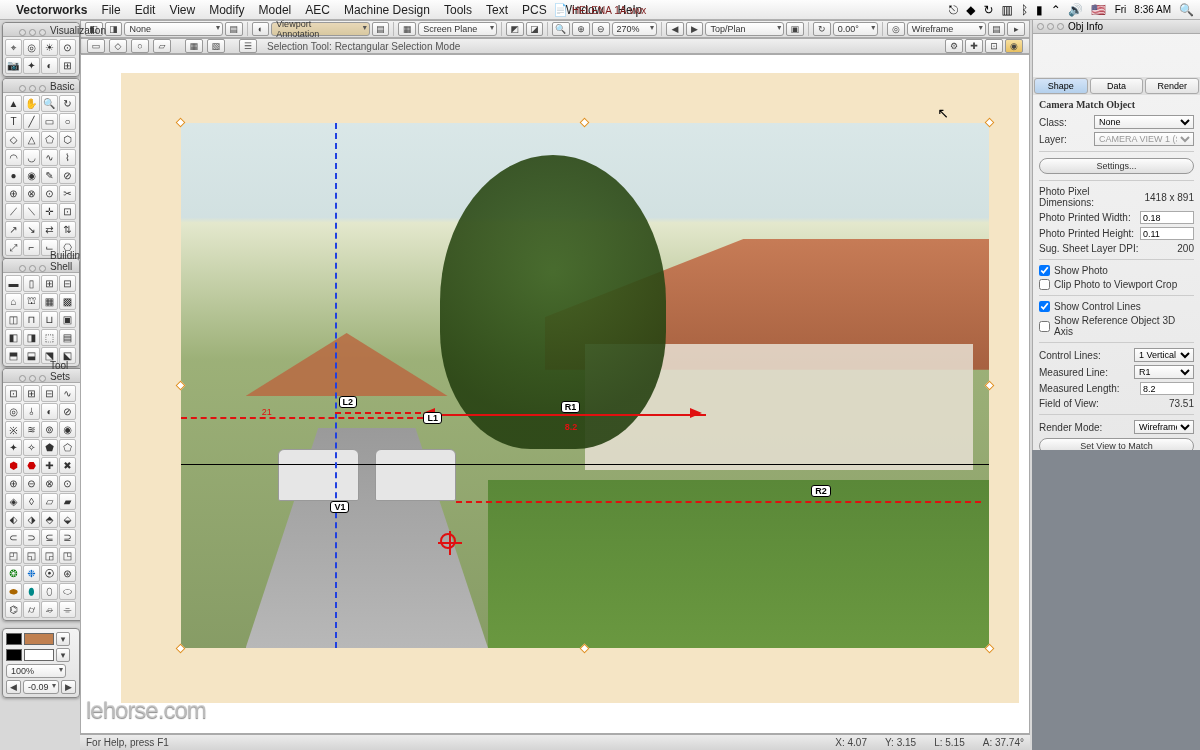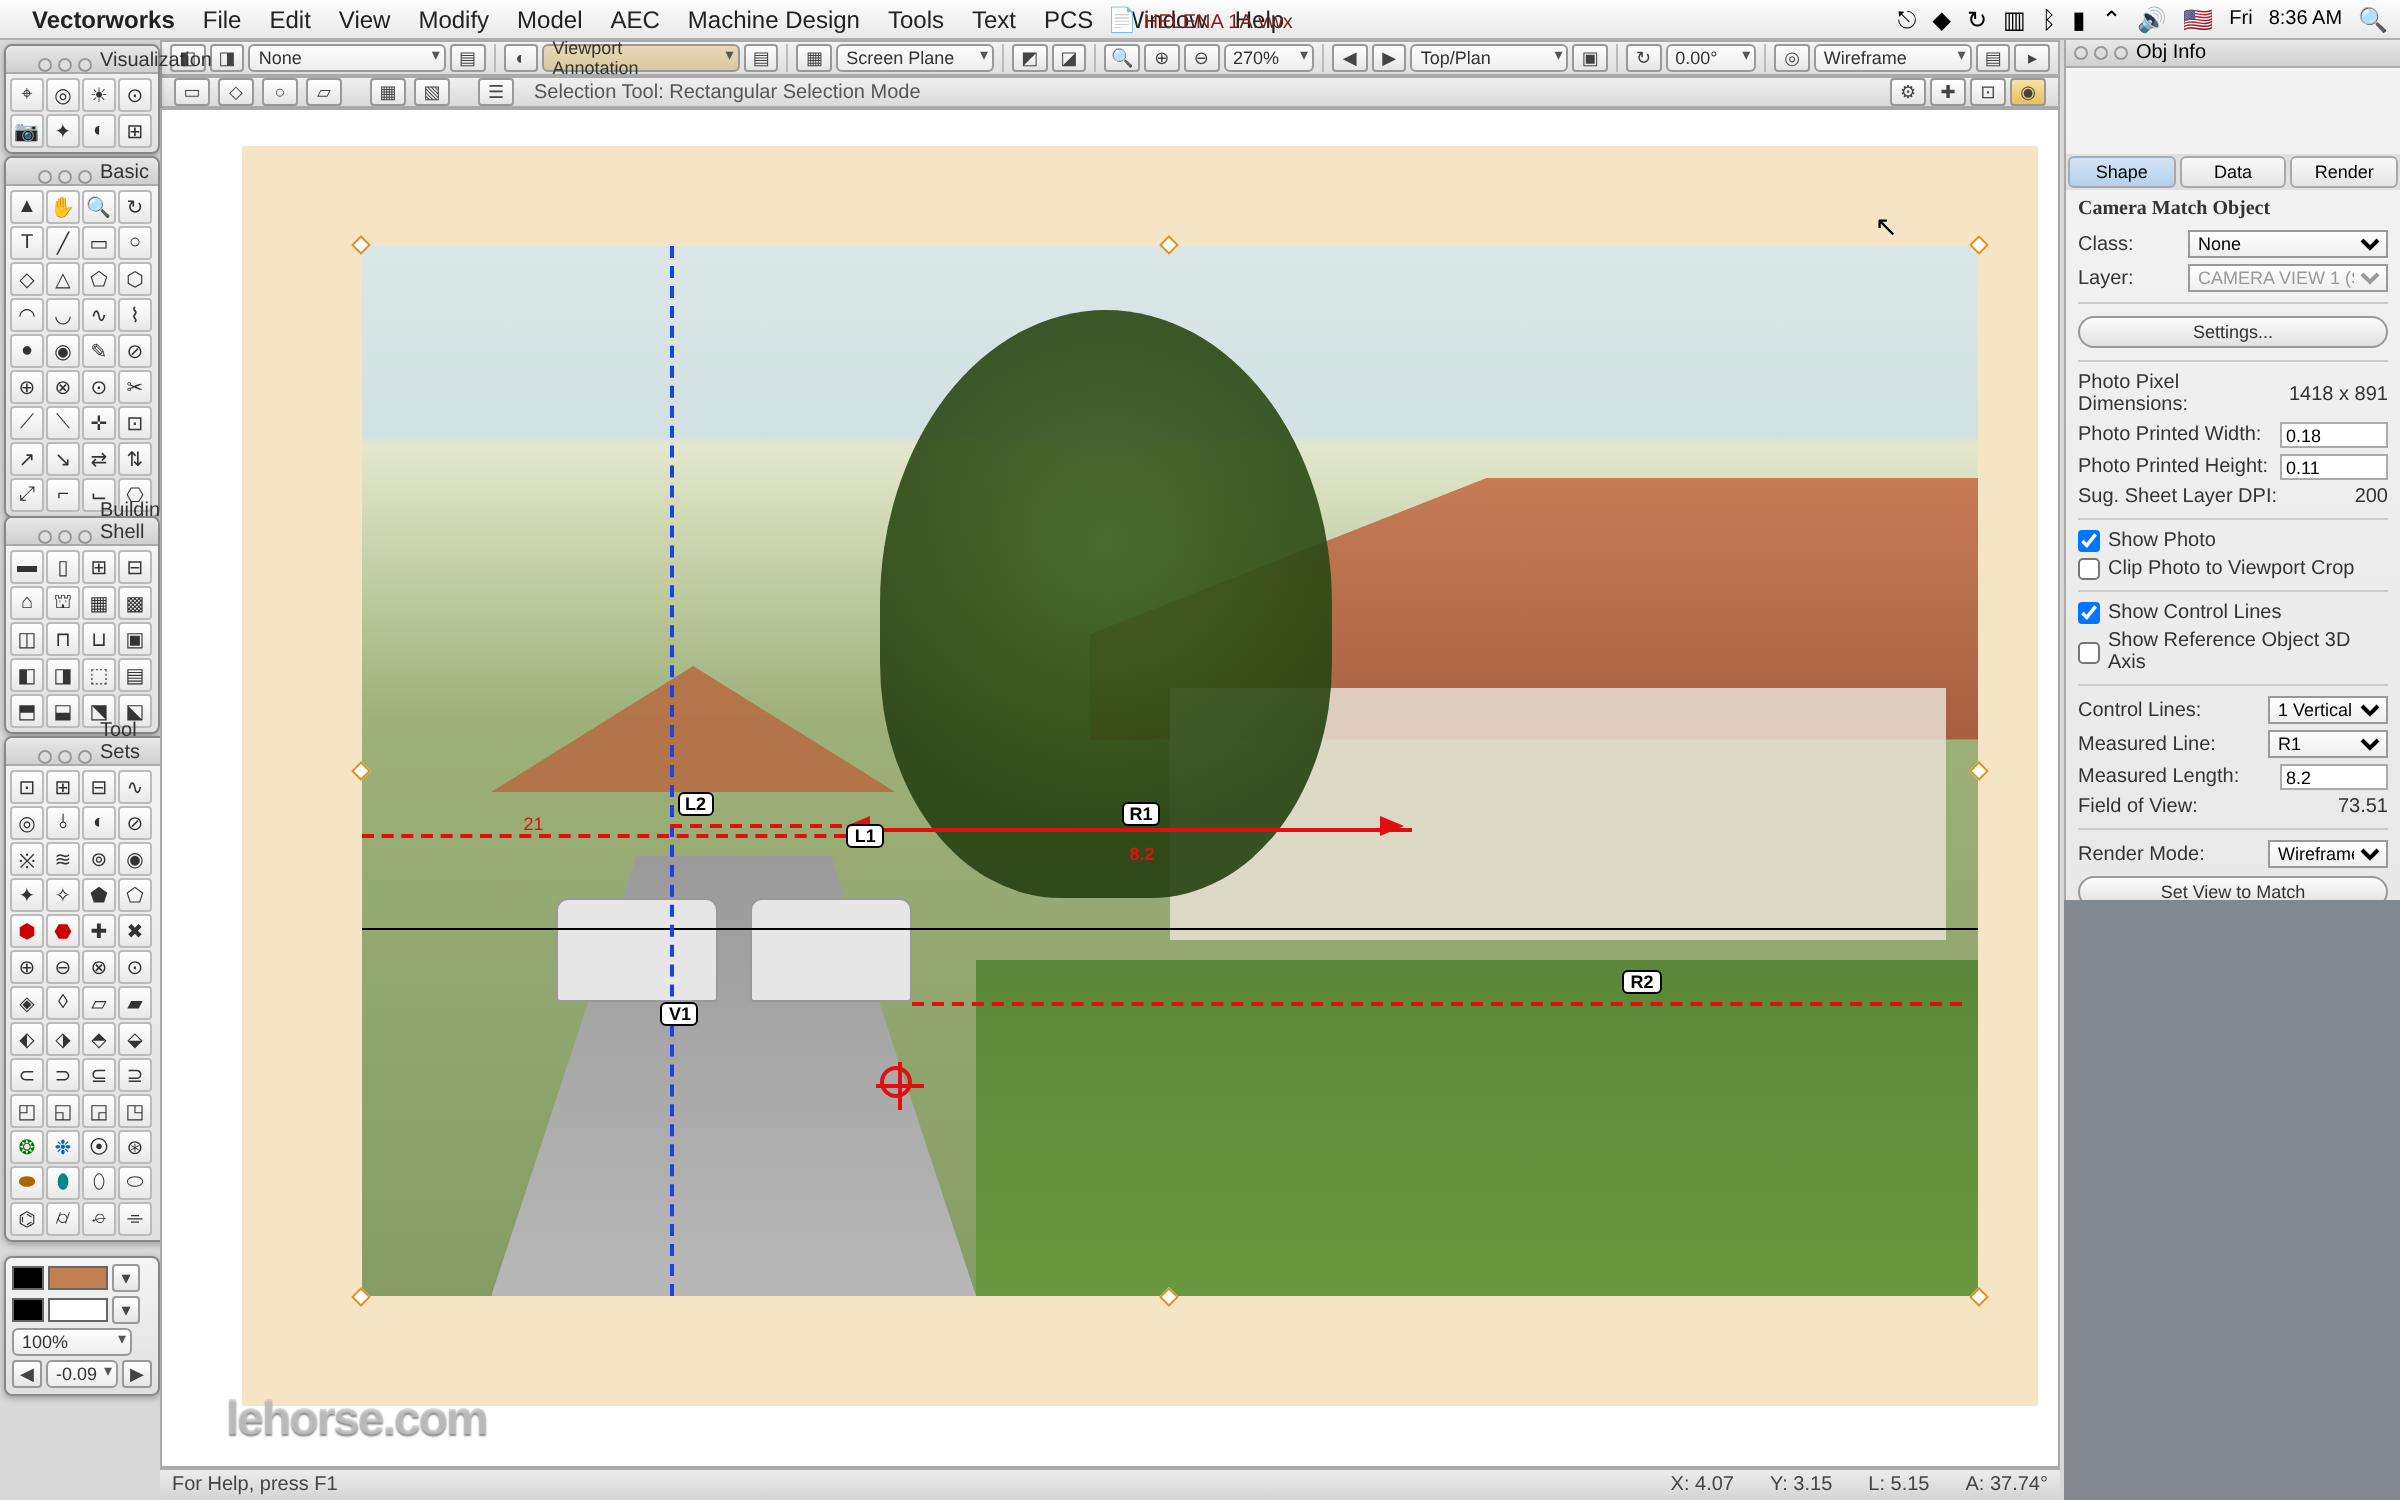--- a/index.html
+++ b/index.html
@@ -84,21 +84,21 @@
 .rpane input[type=text] { width:54px; height:13px; border:1px solid #aaa; font-size:9px; padding:0 2px; background:#fff; }
 .rpane select { width:60px; height:14px; font-size:9px; border:1px solid #999; background:linear-gradient(#fff,#eee); }
 .rpane .wide-sel { width:100px; }
 .rpane .btn { height:16px; background:linear-gradient(#fdfdfd,#e0e0e0); border:1px solid #999; border-radius:8px; display:flex; align-items:center; justify-content:center; font-size:9px; margin:1px 0; }
 .rpane hr { border:none; border-top:1px solid #ccc; margin:2px 0; }
 .rpane .check { display:flex; align-items:center; gap:4px; }
 .rpane .check input { width:11px; height:11px; }
 .section-title { font-weight:bold; font-size:10px; margin-bottom:2px;font-family:Liberation Serif, serif; }
 .desktop-gray { position:absolute; right:0; top:450px; bottom:0; width:168px; background:#828890; }
 
-.watermark { position:absolute; left:86px; bottom:26px; font-size:24px; font-weight:bold; color:rgba(200,200,200,0.75); letter-spacing:-1px; text-shadow:0 1px 1px #888;margin-left:27px;}
+.watermark { position:absolute; left:86px; bottom:26px; font-size:24px; font-weight:normal; color:rgba(200,200,200,0.75); letter-spacing:-1px; text-shadow:0 1px 1px #888;}
 </style>
 </head>
 <body>
 
 <div class="menubar">
   <span class="apple"></span>
   <span class="menu-item app-name">Vectorworks</span>
   <span class="menu-item">File</span>
   <span class="menu-item">Edit</span>
   <span class="menu-item">View</span>

